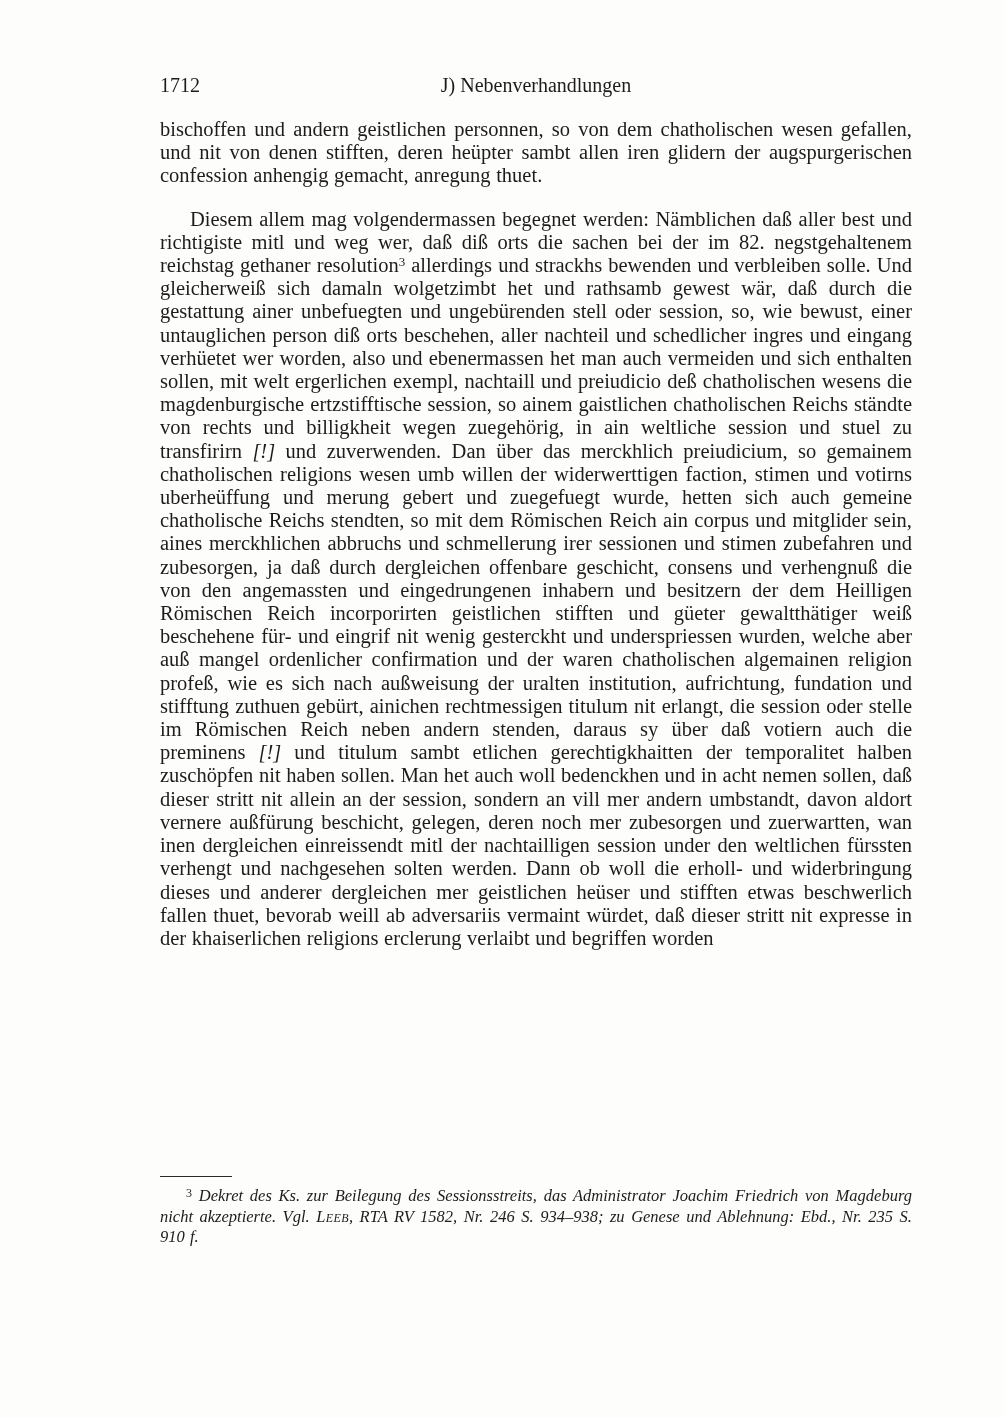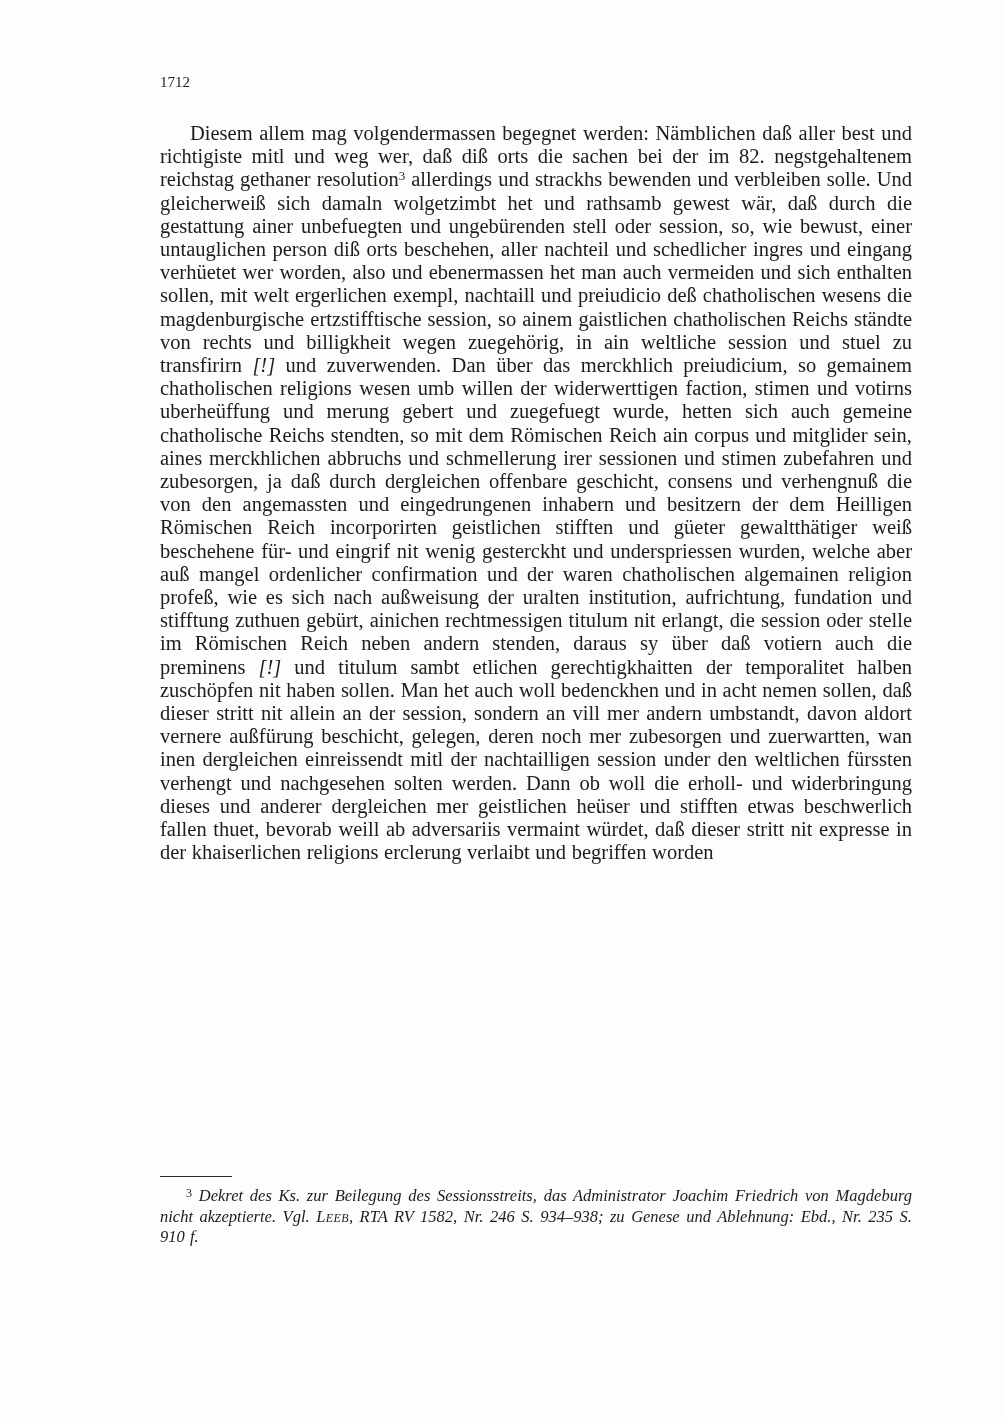--- a/index.html
+++ b/index.html
@@ -16,21 +16,21 @@
   .content {
     position:absolute;
     left:160px;
     top:74px;
     width:752px;
   }
   .running-head {
     position:relative;
     height:28px;
     margin-bottom:16px;
-    font-size:15px;
+    font-size:20px;
   }
   .page-num {
     position:absolute;
     left:0; top:0;
   }
   .head-title {
     position:absolute;
     left:0; right:0; top:0;
     text-align:center;
   }
@@ -79,23 +79,25 @@
 </style>
 </head>
 <body>
 
 <div class="page">
 
   <div class="content">
 
     <div class="running-head">
       <span class="page-num">1712</span>
+      <span class="head-title">J) Nebenverhandlungen</span>
     </div>
 
     <div class="body-text">
+      <p class="para"><span>bischoffen und andern geistlichen personnen, so von dem chatholischen wesen gefallen, und nit von denen stifften, deren heüpter sambt allen iren glidern der augspurgerischen confession anhengig gemacht, anregung thuet.</span></p>
       <p class="para indent"><span>Diesem allem mag volgendermassen begegnet werden: Nämblichen daß aller best und richtigiste mitl und weg wer, daß diß orts die sachen bei der im 82. negstgehaltenem reichstag gethaner resolution</span><sup class="fn-ref">3</sup><span> allerdings und strackhs bewenden und verbleiben solle. Und gleicherweiß sich damaln wolgetzimbt het und rathsamb gewest wär, daß durch die gestattung ainer unbefuegten und ungebürenden stell oder session, so, wie bewust, einer untauglichen person diß orts beschehen, aller nachteil und schedlicher ingres und eingang verhüetet wer worden, also und ebenermassen het man auch vermeiden und sich enthalten sollen, mit welt ergerlichen exempl, nachtaill und preiudicio deß chatholischen wesens die magdenburgische ertzstifftische session, so ainem gaistlichen chatholischen Reichs ständte von rechts und billigkheit wegen zuegehörig, in ain weltliche session und stuel zu transfirirn </span><span class="sic">[!]</span><span> und zuverwenden. Dan über das merckhlich preiudicium, so gemainem chatholischen religions wesen umb willen der widerwerttigen faction, stimen und votirns uberheüffung und merung gebert und zuegefuegt wurde, hetten sich auch gemeine chatholische Reichs stendten, so mit dem Römischen Reich ain corpus und mitglider sein, aines merckhlichen abbruchs und schmellerung irer sessionen und stimen zubefahren und zubesorgen, ja daß durch dergleichen offenbare geschicht, consens und verhengnuß die von den angemassten und eingedrungenen inhabern und besitzern der dem Heilligen Römischen Reich incorporirten geistlichen stifften und güeter gewaltthätiger weiß beschehene für- und eingrif nit wenig gesterckht und underspriessen wurden, welche aber auß mangel ordenlicher confirmation und der waren chatholischen algemainen religion profeß, wie es sich nach außweisung der uralten institution, aufrichtung, fundation und stifftung zuthuen gebürt, ainichen rechtmessigen titulum nit erlangt, die session oder stelle im Römischen Reich neben andern stenden, daraus sy über daß votiern auch die preminens </span><span class="sic">[!]</span><span> und titulum sambt etlichen gerechtigkhaitten der temporalitet halben zuschöpfen nit haben sollen. Man het auch woll bedenckhen und in acht nemen sollen, daß dieser stritt nit allein an der session, sondern an vill mer andern umbstandt, davon aldort vernere außfürung beschicht, gelegen, deren noch mer zubesorgen und zuerwartten, wan inen dergleichen einreissendt mitl der nachtailligen session under den weltlichen fürssten verhengt und nachgesehen solten werden. Dann ob woll die erholl- und widerbringung dieses und anderer dergleichen mer geistlichen heüser und stifften etwas beschwerlich fallen thuet, bevorab weill ab adversariis vermaint würdet, daß dieser stritt nit expresse in der khaiserlichen religions erclerung verlaibt und begriffen worden</span></p>
     </div>
 
   </div>
 
   <div class="footnote-area">
     <div class="footnote-rule"></div>
     <p class="footnote"><sup class="fn-marker">3</sup> <span class="fn-italic">Dekret des Ks. zur Beilegung des Sessionsstreits, das Administrator Joachim Friedrich von Magdeburg nicht akzeptierte. Vgl. </span><span class="fn-smallcaps">Leeb</span><span class="fn-italic">, RTA RV 1582, Nr. 246 S. 934–938; zu Genese und Ablehnung: Ebd., Nr. 235 S. 910 f.</span></p>
   </div>
 

